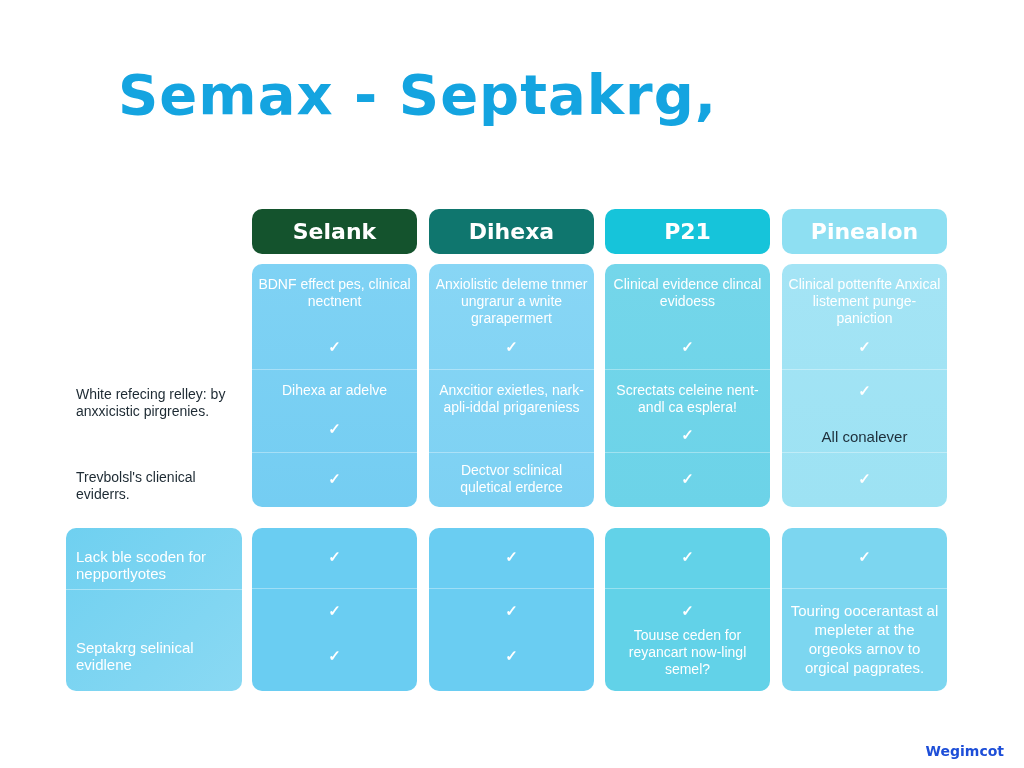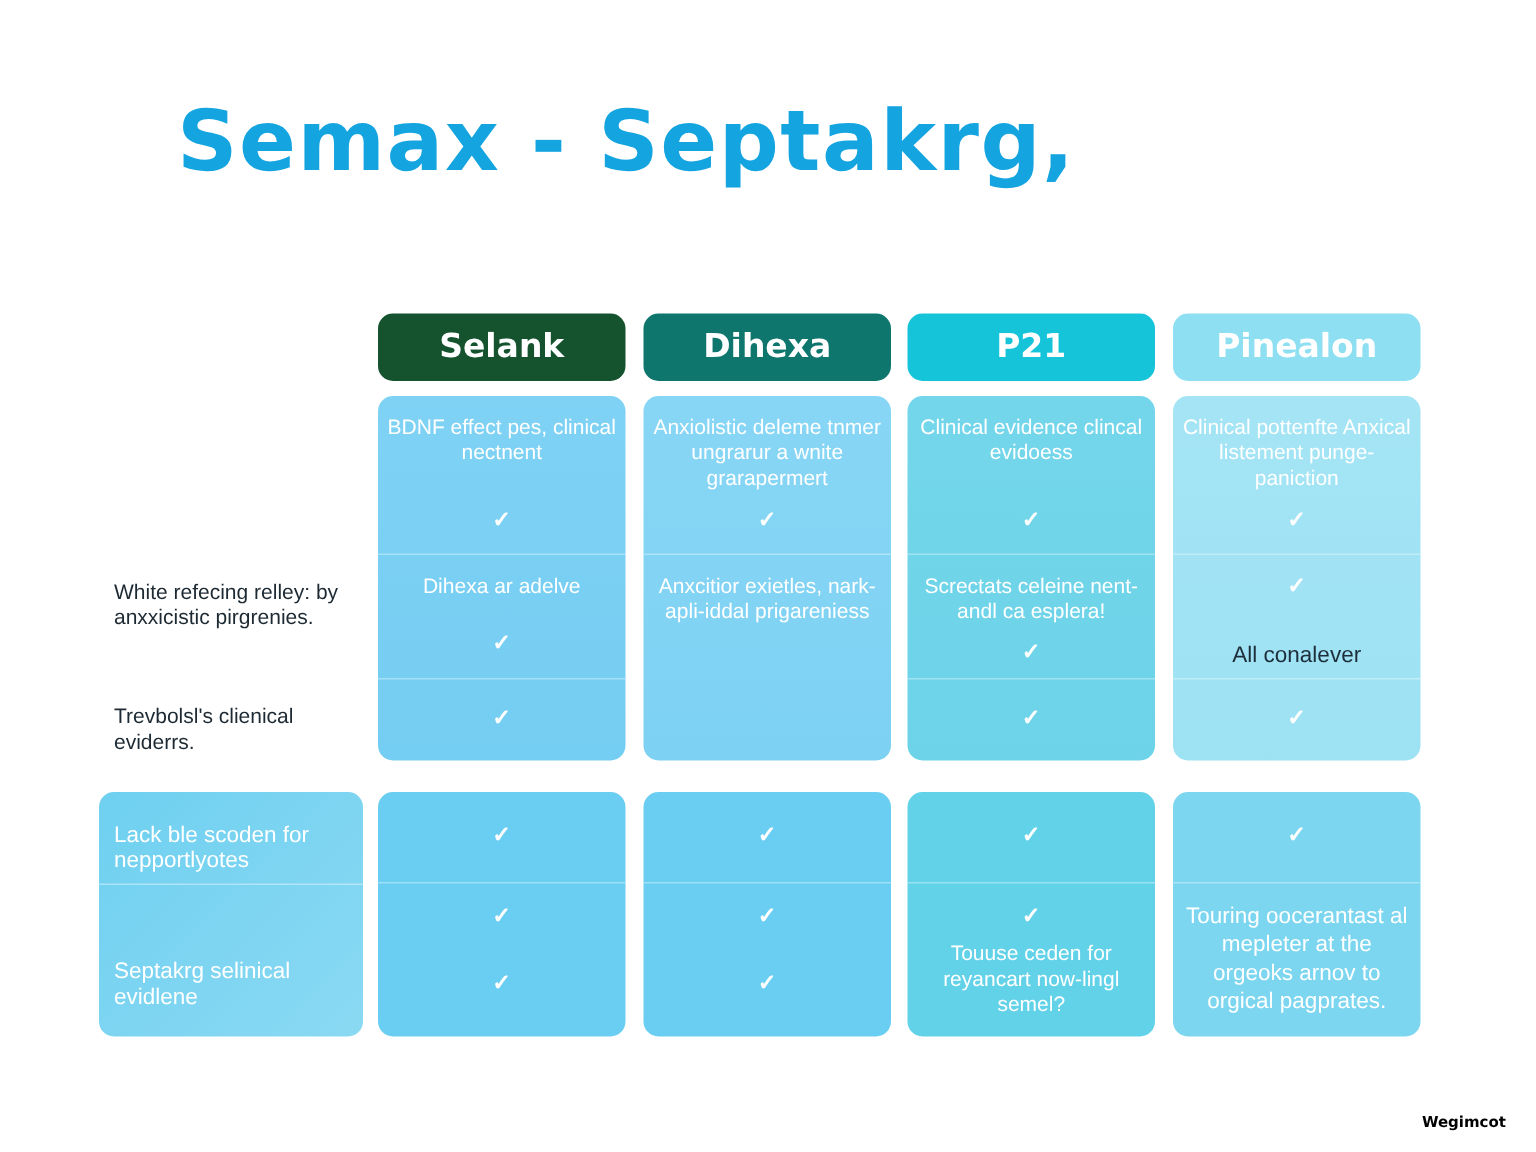--- a/index.html
+++ b/index.html
@@ -60,22 +60,22 @@
       color: #fff; font-family: "Liberation Sans", sans-serif;
       font-size: 15px; line-height: 17px; padding-left: 10px;
     }
     .leftbox .divider {
       position: absolute; left: 0; right: 0; top: 61px; height: 1px;
       background: rgba(255,255,255,0.4);
     }
 
     .watermark {
       position: absolute; right: 20px; top: 743px;
-      color: #000000; font-family: "DejaVu Sans", sans-serif;
-      font-weight: bold; font-size: 10px;
+      color: #1d4ed8; font-family: "DejaVu Sans", sans-serif;
+      font-weight: bold; font-size: 14px;
     }
   </style>
 </head>
 <body>
 
 <div class="page">
 
   <div class="title">Semax - Septakrg,</div>
 
   <div class="header" style="left:252px;background:#14532d;">Selank</div>
@@ -100,20 +100,23 @@
     </div>
   </div>
 
   <div class="col" style="left:429px;top:264px;height:243px;background:linear-gradient(180deg,#88d6f5,#7dd1f3);">
     <div class="cell" style="height:106px;">
       <div class="txt" style="top:12px;">Anxiolistic deleme tnmer ungrarur a wnite grarapermert</div>
       <div class="chk" style="top:74px;">✓</div>
     </div>
     <div class="cell" style="height:83px;">
       <div class="txt" style="top:12px;">Anxcitior exietles, nark-apli-iddal prigareniess</div>
+    </div>
+    <div class="cell" style="height:54px;">
+      <div class="txt" style="top:9px;">Dectvor sclinical quletical erderce</div>
     </div>
   </div>
 
   <div class="col" style="left:605px;top:264px;height:243px;background:linear-gradient(180deg,#74d6ea,#6cd3e8);">
     <div class="cell" style="height:106px;">
       <div class="txt" style="top:12px;">Clinical evidence clincal evidoess</div>
       <div class="chk" style="top:74px;">✓</div>
     </div>
     <div class="cell" style="height:83px;">
       <div class="txt" style="top:12px;">Screctats celeine nent-andl ca esplera!</div>

